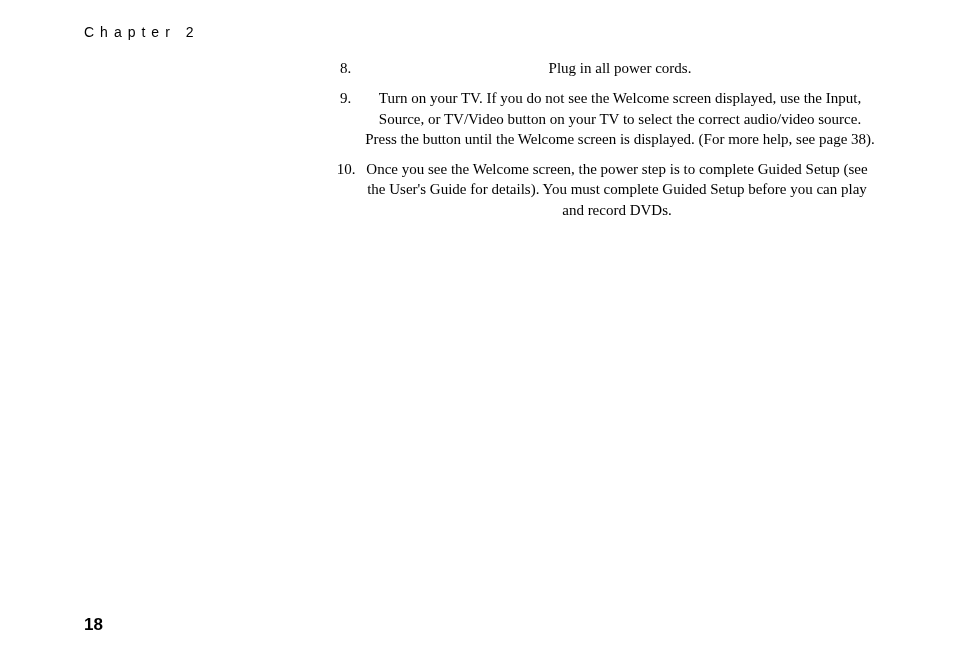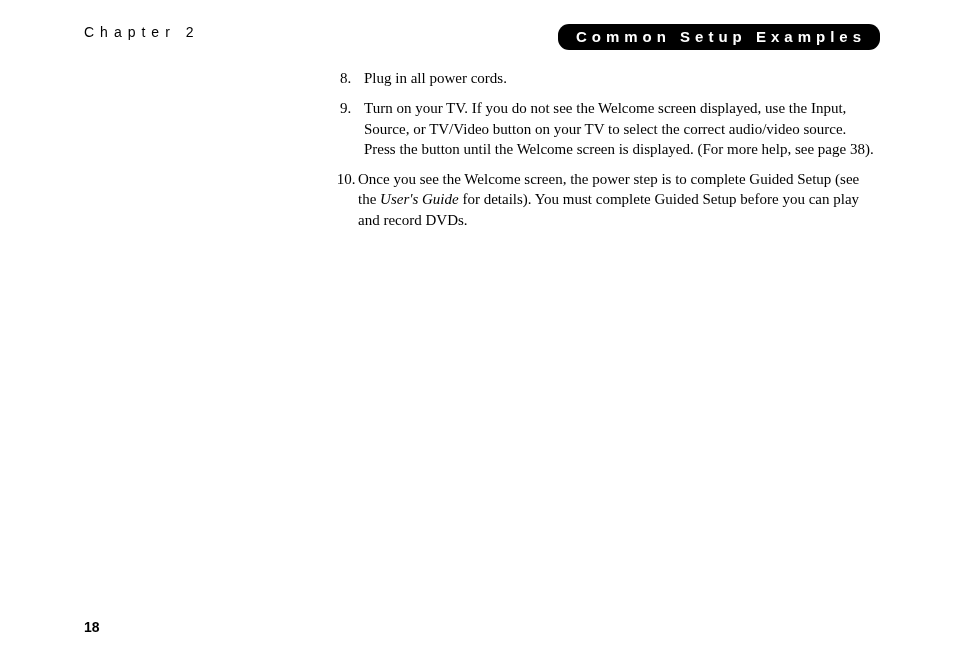--- a/index.html
+++ b/index.html
@@ -10,20 +10,21 @@
     font-family: "Times New Roman", Times, serif;
     color: #000;
     background: #fff;
     position: relative;
   }
   .header {
     display: flex;
     justify-content: space-between;
     align-items: flex-start;
     padding: 24px 74px 0 84px;
+    flex-direction: column;
   }
   .chapter-label {
     font-family: Arial, Helvetica, sans-serif;
     font-size: 14px;
     letter-spacing: 6px;
     color: #000;
   }
   .section-pill {
     background: #000;
     color: #fff;
@@ -46,37 +47,36 @@
   }
   .num {
     min-width: 24px;
     text-align: left;
   }
   .num-wide {
     min-width: 24px;
     margin-left: -6px;
     text-align: center;
   }
-  .item .txt { flex: 1; }
-  .italic { font-style: italic; }
+  .item .txt { flex: 1; text-align: center; }
+  .italic { }
   .page-number {
     position: absolute;
     left: 84px;
     bottom: 28px;
     font-family: Arial, Helvetica, sans-serif;
     font-weight: bold;
-    font-size: 14px;
+    font-size: 17px;
   }
 </style>
 </head>
 <body>
 
 <div class="header">
   <div class="chapter-label">Chapter 2</div>
-  <div class="section-pill">Common Setup Examples</div>
 </div>
 
 <div class="content">
   <div class="item">
     <span class="num">8.</span>
     <span class="txt">Plug in all power cords.</span>
   </div>
   <div class="item">
     <span class="num">9.</span>
     <span class="txt">Turn on your TV. If you do not see the Welcome screen displayed, use the Input, Source, or TV/Video button on your TV to select the correct audio/video source. Press the button until the Welcome screen is displayed. (For more help, see page 38).</span>

